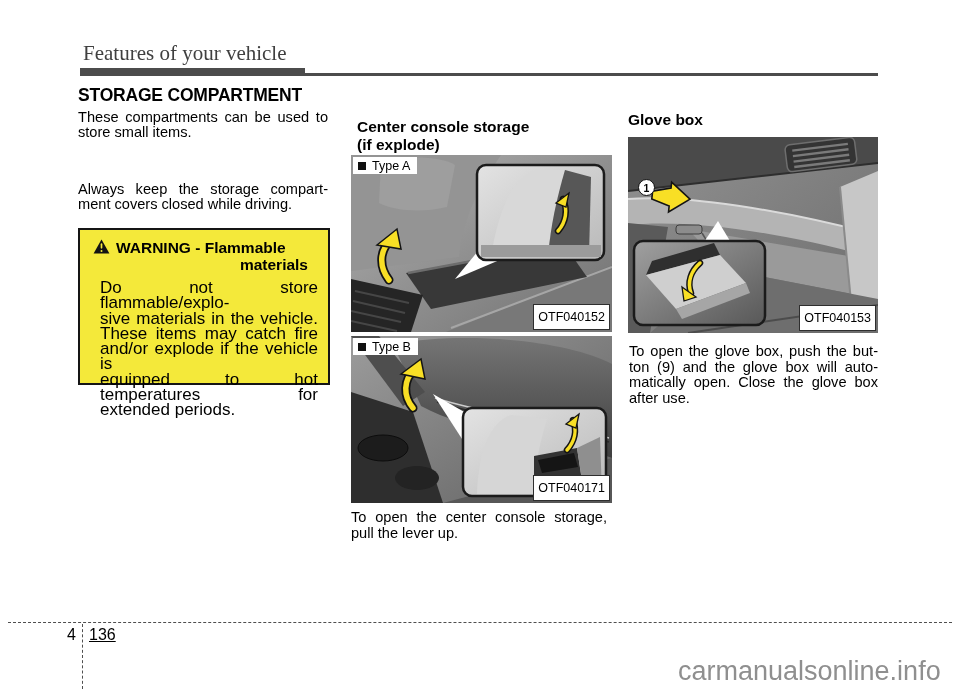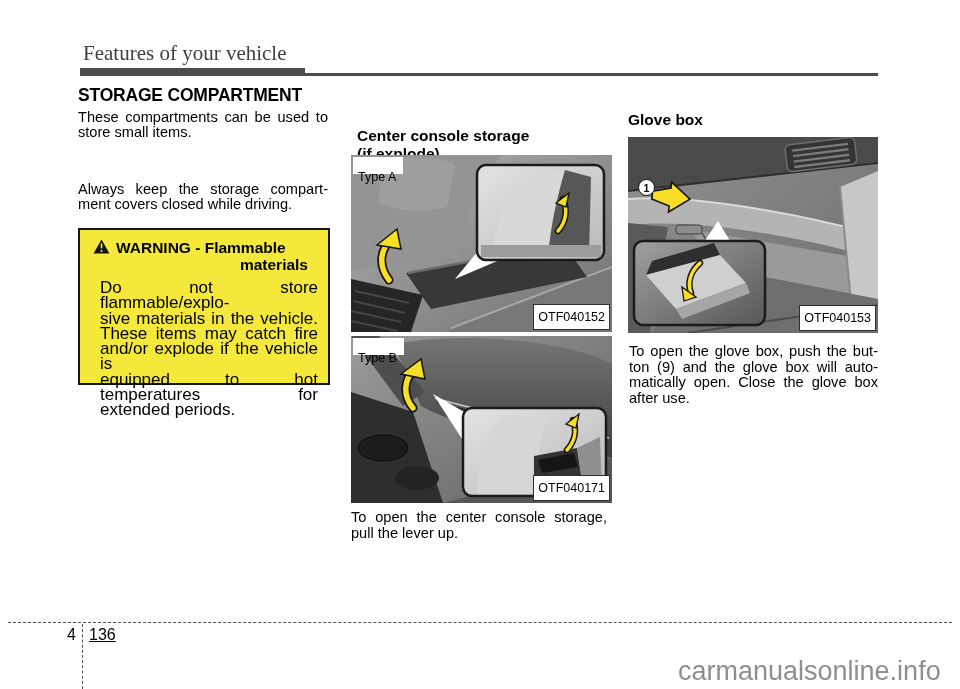--- a/index.html
+++ b/index.html
@@ -27,21 +27,21 @@
   .warn-head{margin:9px 20px 0 13px;font-size:15.5px;font-weight:bold;line-height:17px;}
   .warn-head-l1{display:flex;align-items:center;gap:6px;text-align:center;}
   .warn-head-l2{text-align:right;}
   .warn-icon{width:17px;height:15px;flex:0 0 auto;margin-top:-2px;}
   .warn-body{margin:7px 10px 0 20px;font-size:17px;font-weight:normal;line-height:15.3px;}
 
   
   .fig{position:absolute;overflow:hidden;background:#8a8a8a;}
   .fig svg{position:absolute;left:0;top:0;}
   .typebadge{position:absolute;left:2px;top:2px;height:17px;background:#fff;display:flex;
-             align-items:center;gap:13px;padding:0 7px 0 5px;font-size:12.5px;color:#000;z-index:4;flex-direction:column;}
+             align-items:center;gap:6px;padding:0 7px 0 5px;font-size:12.5px;color:#000;z-index:4;}
   .sqicon{width:8px;height:8px;background:#101010;display:inline-block;}
   .figcode{position:absolute;right:2px;bottom:2px;background:#fff;border:1px solid #2e2e2e;
            font-size:12.5px;line-height:14px;padding:5px 4px;color:#000;z-index:4;}
   .callout-num{position:absolute;width:15px;height:15px;border:1.5px solid #111;border-radius:50%;
                background:#fff;font-size:10.5px;font-weight:bold;display:flex;align-items:center;
                justify-content:center;z-index:4;}
 
   
   .foot-rule{position:absolute;left:8px;top:622px;width:944px;border-top:1.5px dashed #4f4f4f;}
   .foot-vrule{position:absolute;left:82px;top:624px;height:65px;border-left:1.5px dashed #4f4f4f;}
@@ -86,21 +86,21 @@
     <div class="warn-body">
       <div class="jl">Do not store flammable/explo-</div>
       <div class="jl">sive materials in the vehicle.</div>
       <div class="jl">These items may catch fire</div>
       <div class="jl">and/or explode if the vehicle is</div>
       <div class="jl">equipped to hot temperatures for</div>
       <div class="ll">extended periods.</div>
     </div>
   </div>
 
-  <div class="h2" style="left:357px;top:127px;width:260px">
+  <div class="h2" style="left:357px;top:118px;width:260px">
     <div>Center console storage</div>
     <div>(if explode)</div>
   </div>
 
   <div class="fig" style="left:351px;top:155px;width:261px;height:177px">
     <svg width="261" height="177" viewBox="0 0 261 177">
       <defs>
         <linearGradient id="gA1" x1="0" y1="0" x2="1" y2="1">
           <stop offset="0" stop-color="#b0b0b0"></stop>
             <stop offset="0.55" stop-color="#8d8d8d"></stop>

